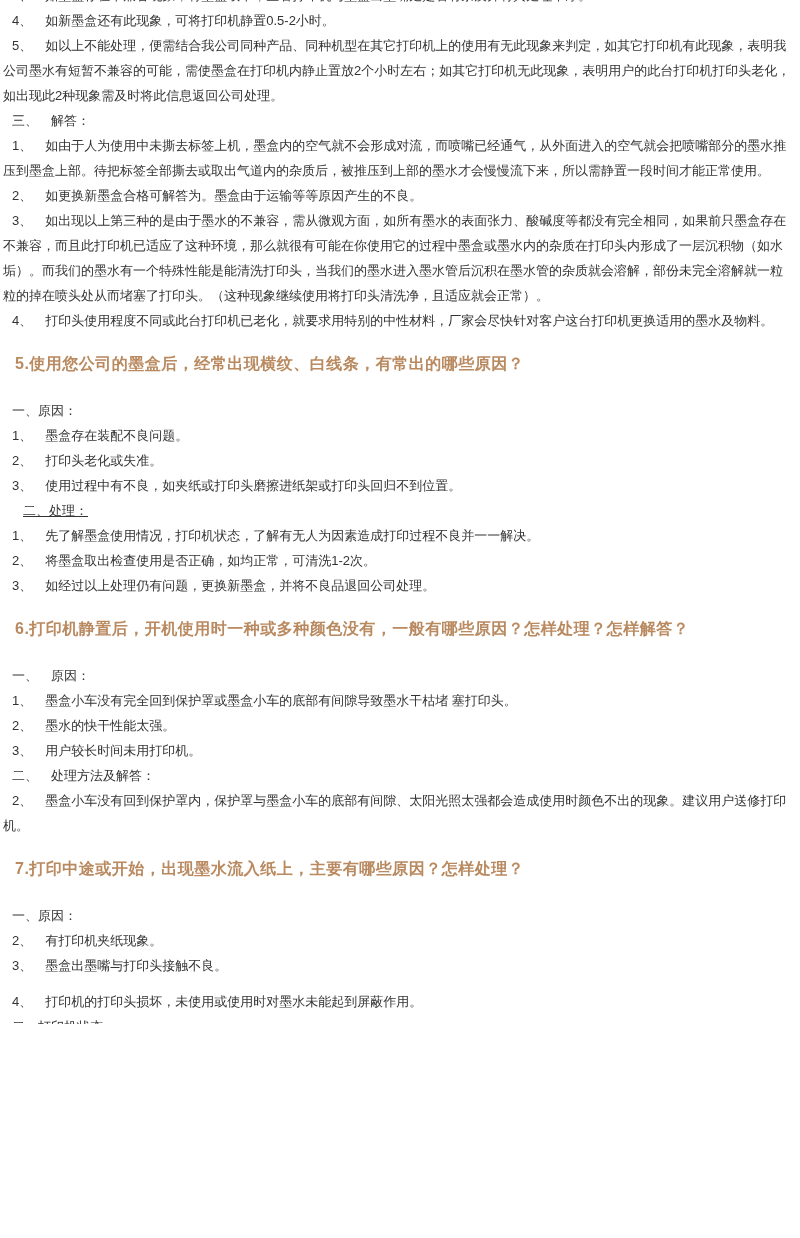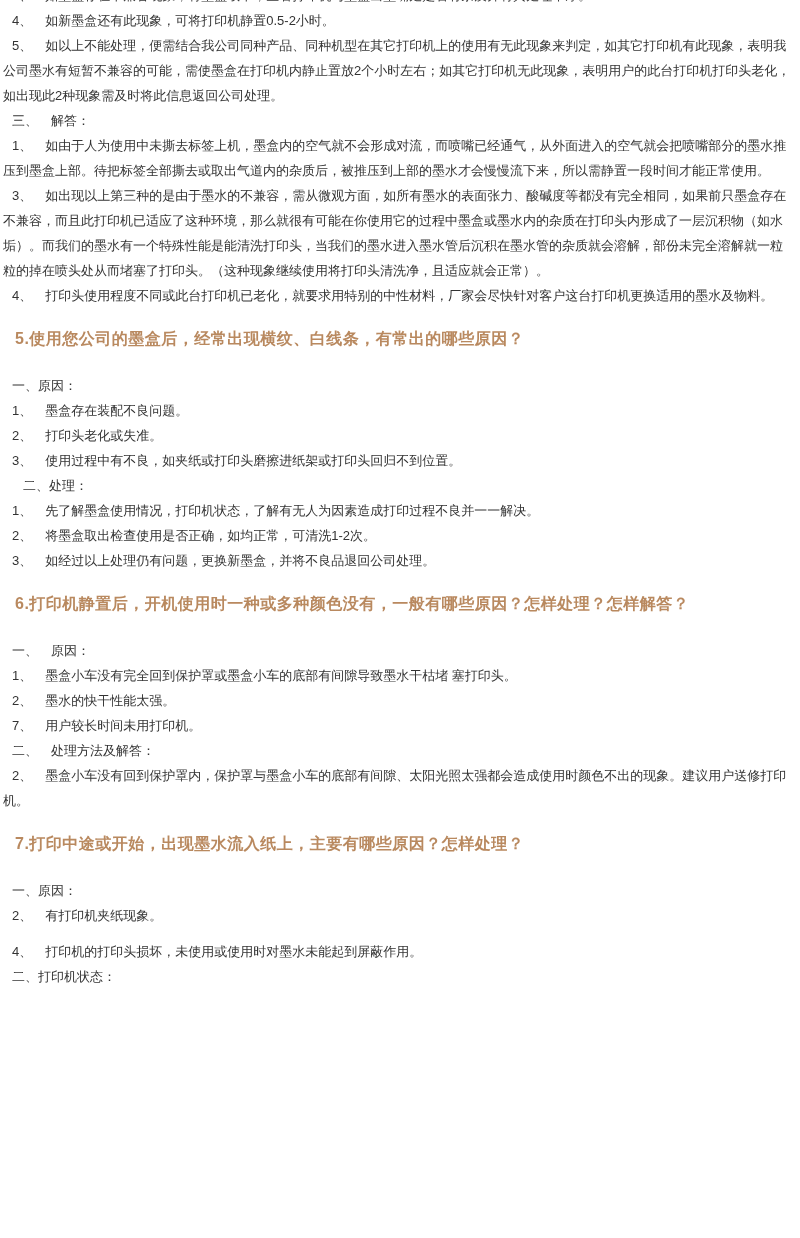--- a/index.html
+++ b/index.html
@@ -41,36 +41,38 @@
 </style>
 </head>
 <body>
 
 <main data-name="document-body">
     <p class="clipped" data-name="clipped-paragraph" style="margin-top: -17px;">3、　如墨盒存在不兼容现象，将墨盒取下，查看打印机与墨盒出墨嘴处是否有杂质并将其处理干净。</p>
     <p class="item" data-name="paragraph">4、　如新墨盒还有此现象，可将打印机静置0.5-2小时。</p>
     <p class="item" data-name="paragraph">5、　如以上不能处理，便需结合我公司同种产品、同种机型在其它打印机上的使用有无此现象来判定，如其它打印机有此现象，表明我公司墨水有短暂不兼容的可能，需使墨盒在打印机内静止置放2个小时左右；如其它打印机无此现象，表明用户的此台打印机打印头老化，如出现此2种现象需及时将此信息返回公司处理。</p>
     <p class="item" data-name="paragraph">三、　解答：</p>
     <p class="item" data-name="paragraph">1、　如由于人为使用中未撕去标签上机，墨盒内的空气就不会形成对流，而喷嘴已经通气，从外面进入的空气就会把喷嘴部分的墨水推压到墨盒上部。待把标签全部撕去或取出气道内的杂质后，被推压到上部的墨水才会慢慢流下来，所以需静置一段时间才能正常使用。</p>
+    <p class="item" data-name="paragraph">2、　如更换新墨盒合格可解答为。墨盒由于运输等等原因产生的不良。</p>
     <p class="item" data-name="paragraph">3、　如出现以上第三种的是由于墨水的不兼容，需从微观方面，如所有墨水的表面张力、酸碱度等都没有完全相同，如果前只墨盒存在不兼容，而且此打印机已适应了这种环境，那么就很有可能在你使用它的过程中墨盒或墨水内的杂质在打印头内形成了一层沉积物（如水垢）。而我们的墨水有一个特殊性能是能清洗打印头，当我们的墨水进入墨水管后沉积在墨水管的杂质就会溶解，部份未完全溶解就一粒粒的掉在喷头处从而堵塞了打印头。（这种现象继续使用将打印头清洗净，且适应就会正常）。</p>
     <p class="item" data-name="paragraph">4、　打印头使用程度不同或此台打印机已老化，就要求用特别的中性材料，厂家会尽快针对客户这台打印机更换适用的墨水及物料。</p>
     <h2 class="heading" data-name="section-heading">5.使用您公司的墨盒后，经常出现横纹、白线条，有常出的哪些原因？</h2>
     <p class="item" data-name="paragraph">一、原因：</p>
     <p class="item" data-name="paragraph">1、　墨盒存在装配不良问题。</p>
     <p class="item" data-name="paragraph">2、　打印头老化或失准。</p>
     <p class="item" data-name="paragraph">3、　使用过程中有不良，如夹纸或打印头磨擦进纸架或打印头回归不到位置。</p>
-    <p class="item" data-name="paragraph" style="text-indent: 20px;">二、处理：</p>
+    <p class="item" data-name="paragraph" style="text-indent: 20px; text-decoration: underline;">二、处理：</p>
     <p class="item" data-name="paragraph">1、　先了解墨盒使用情况，打印机状态，了解有无人为因素造成打印过程不良并一一解决。</p>
     <p class="item" data-name="paragraph">2、　将墨盒取出检查使用是否正确，如均正常，可清洗1-2次。</p>
     <p class="item" data-name="paragraph">3、　如经过以上处理仍有问题，更换新墨盒，并将不良品退回公司处理。</p>
     <h2 class="heading" data-name="section-heading">6.打印机静置后，开机使用时一种或多种颜色没有，一般有哪些原因？怎样处理？怎样解答？</h2>
     <p class="item" data-name="paragraph">一、　原因：</p>
     <p class="item" data-name="paragraph">1、　墨盒小车没有完全回到保护罩或墨盒小车的底部有间隙导致墨水干枯堵 塞打印头。</p>
     <p class="item" data-name="paragraph">2、　墨水的快干性能太强。</p>
-    <p class="item" data-name="paragraph">7、　用户较长时间未用打印机。</p>
+    <p class="item" data-name="paragraph">3、　用户较长时间未用打印机。</p>
     <p class="item" data-name="paragraph">二、　处理方法及解答：</p>
     <p class="item" data-name="paragraph">2、　墨盒小车没有回到保护罩内，保护罩与墨盒小车的底部有间隙、太阳光照太强都会造成使用时颜色不出的现象。建议用户送修打印机。</p>
     <h2 class="heading" data-name="section-heading">7.打印中途或开始，出现墨水流入纸上，主要有哪些原因？怎样处理？</h2>
     <p class="item" data-name="paragraph">一、原因：</p>
     <p class="item" data-name="paragraph">2、　有打印机夹纸现象。</p>
+    <p class="item" data-name="paragraph">3、　墨盒出墨嘴与打印头接触不良。</p>
     <p class="item" data-name="paragraph" style="margin-top: 11px;">4、　打印机的打印头损坏，未使用或使用时对墨水未能起到屏蔽作用。</p>
     <p class="item" data-name="paragraph">二、打印机状态：</p>
   </main>
 
 </body></html>

